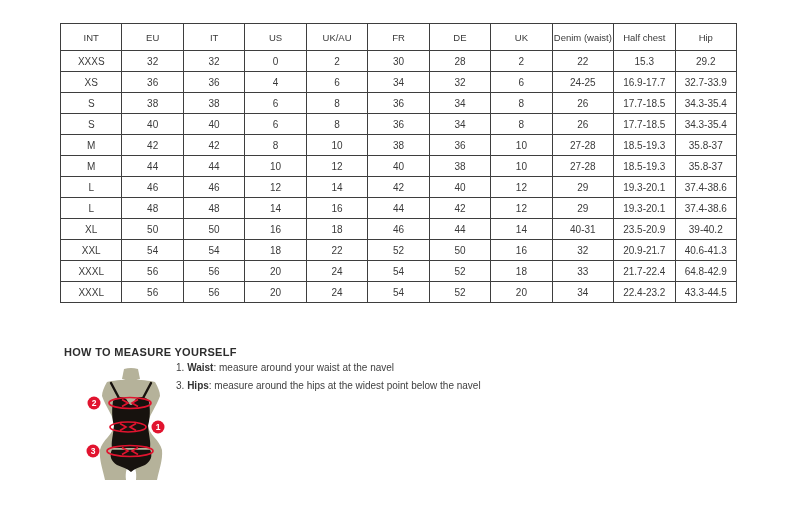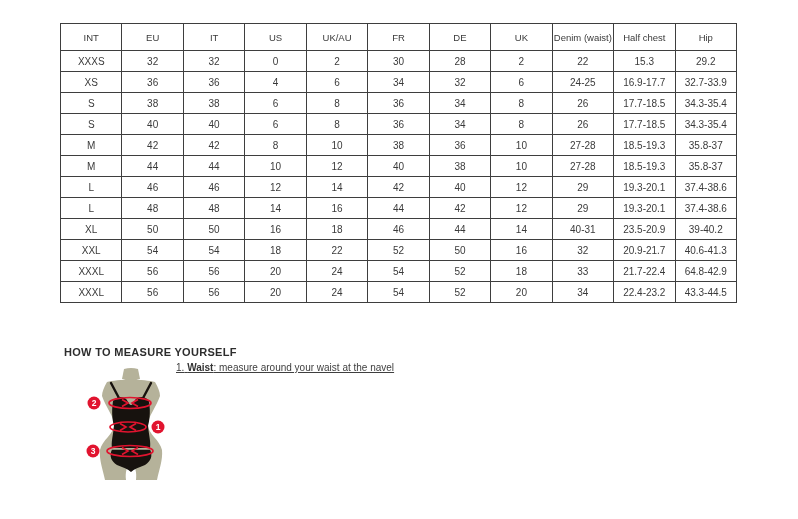--- a/index.html
+++ b/index.html
@@ -30,21 +30,21 @@
   .size-table th{height:27px;font-size:9.5px;}
   .size-table td{height:21px;font-size:10px;}
   .measure-title{
     position:absolute;left:64px;top:346px;margin:0;
     font-size:11px;font-weight:700;letter-spacing:.3px;
     color:#2d2d2d;
   }
   .figure-wrap{position:absolute;left:83px;top:368px;width:102px;height:114px;}
   .steps{
     position:absolute;left:176px;top:361px;margin:0;padding:0;
-    list-style:none;font-size:10px;color:#3f3f3f;text-decoration:underline;
+    list-style:none;font-size:10px;color:#3f3f3f;
   }
   .steps li{line-height:13px;margin-bottom:5px;}
   .step-term{font-weight:700;color:#333;}
   
   .tan{fill:var(--mannequin-tan);}
   .blk{fill:var(--garment-black);}
   .strap{stroke:var(--garment-black);stroke-width:2.4;fill:none;stroke-linecap:round;}
   .tan-line{stroke:var(--mannequin-tan);stroke-width:1.3;fill:none;}
   .red-ellipse{stroke:var(--accent-red);stroke-width:1.7;fill:none;}
   .red-arrow{stroke:var(--accent-red);stroke-width:1.7;fill:none;stroke-linejoin:miter;}
@@ -301,15 +301,19 @@
       <circle class="badge" cx="10" cy="83" r="6.5"></circle>
       <text class="badge-num" x="10" y="86">3</text>
     </svg>
   </div>
 
   <ol class="steps">
     <li>
       <span>1.</span>
       <span class="step-term">Waist</span><span>: measure around your waist at the navel</span>
     </li>
+    <li>
+      <span>3.</span>
+      <span class="step-term">Hips</span><span>: measure around the hips at the widest point below the navel</span>
+    </li>
   </ol>
 
 </div>
 
 </body></html>

